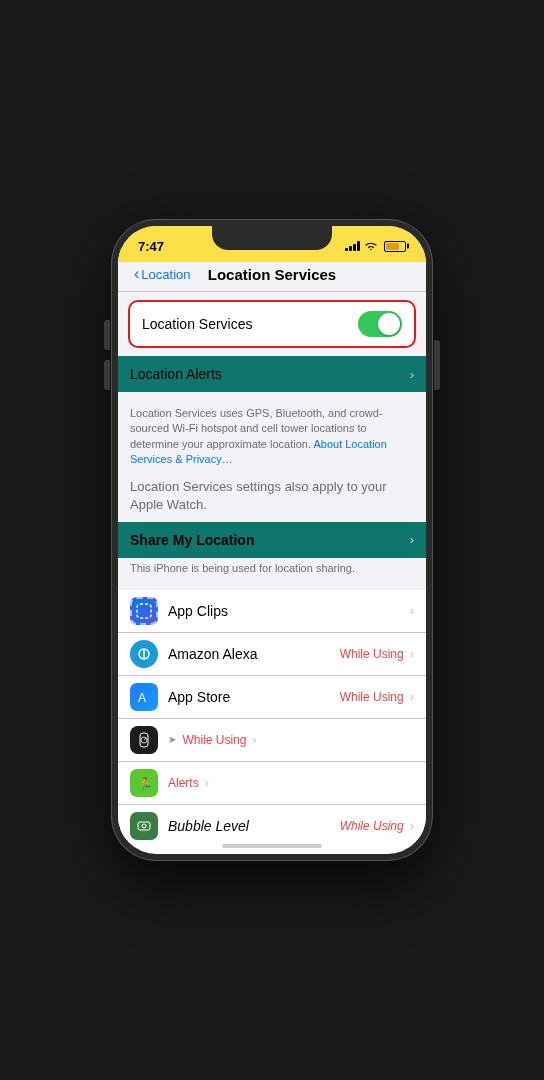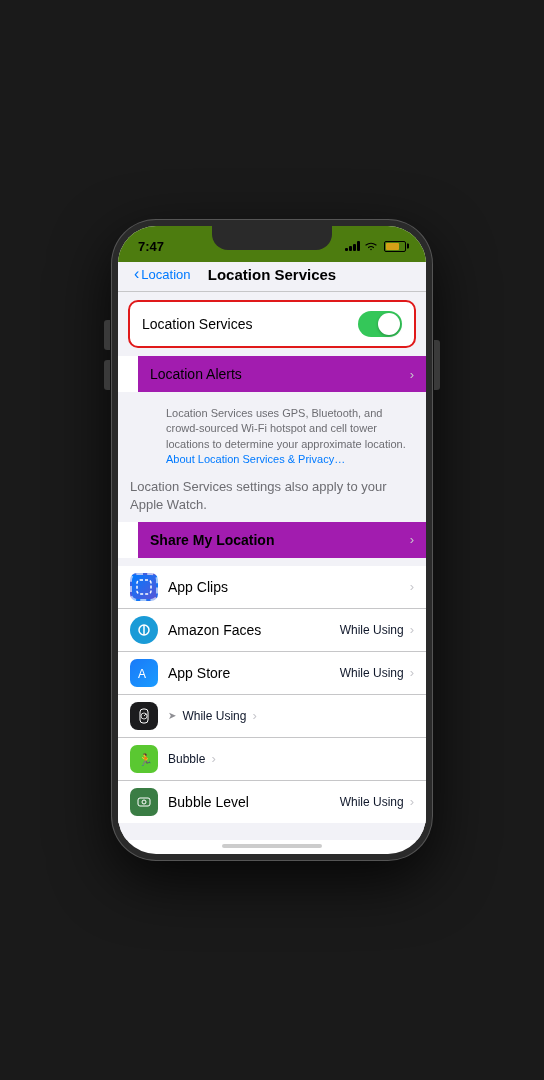--- a/index.html
+++ b/index.html
@@ -44,21 +44,21 @@
       border-radius: 0 0 16px 16px;
       z-index: 100;
     }
 
     
     .status-bar {
       display: flex;
       justify-content: space-between;
       align-items: center;
       padding: 8px 20px 4px;
-      background: #4d7c0f;
+      background: #fde047;
       height: 36px;
       text-align: center;
     }
 
     .status-time {
       font-size: 13px;
       font-weight: 600;
       color: #000;
     }
 
@@ -199,22 +199,21 @@
       background: #fff;
       margin: 8px 0;
     }
 
     .section-row {
       display: flex;
       align-items: center;
       justify-content: space-between;
       padding: 10px 12px;
       border-bottom: 0.5px solid #c6c6c8;
-      background: #a21caf;
-      margin-left: 20px;
+      background: #0f766e;
     }
 
     .section-row:last-child {
       border-bottom: none;
     }
 
     .row-label {
       font-size: 14px;
       color: #000;
     }
@@ -230,21 +229,20 @@
       font-size: 13px;
     }
 
     
     .description {
       padding: 6px 12px 8px;
       font-size: 11px;
       color: #6d6d72;
       line-height: 1.4;
       background: #f2f2f7;
-      margin-left: 36px;
     }
 
     .description-link {
       color: #007aff;
     }
 
     .description2 {
       padding: 2px 12px 8px;
       font-size: 13px;
       color: #6d6d72;
@@ -256,20 +254,21 @@
     .app-row {
       display: flex;
       align-items: center;
       padding: 7px 12px;
       border-bottom: 0.5px solid #c6c6c8;
       background: #fff;
     }
 
     .app-row:last-child {
       border-bottom: none;
+      font-style: italic;
     }
 
     .app-icon {
       width: 28px;
       height: 28px;
       border-radius: 7px;
       margin-right: 10px;
       flex-shrink: 0;
       display: flex;
       align-items: center;
@@ -279,21 +278,21 @@
     }
 
     .app-name {
       font-size: 14px;
       color: #000;
       flex: 1;
     }
 
     .app-permission {
       font-size: 12px;
-      color: #0f172a;
+      color: #ef4444;
       margin-right: 3px;
     }
 
     .location-arrow {
       color: #8e8e93;
       font-size: 10px;
       margin-right: 3px;
     }
 
     
@@ -426,20 +425,21 @@
       </div>
 
       <div class="share-section">
         <div class="section-row">
           <span class="row-label" style="font-weight:700">Share My Location</span>
           <div class="row-right">
             <span class="chevron-right">›</span>
           </div>
         </div>
       </div>
+      <div class="share-desc">This iPhone is being used for location sharing.</div>
 
       <div class="section">
 
         <div class="app-row">
           <div class="app-icon app-clips-icon">
             <svg width="16" height="16" viewBox="0 0 16 16">
               <rect x="1" y="1" width="14" height="14" rx="3" fill="none" stroke="white" stroke-width="1.5" stroke-dasharray="3,2"></rect>
             </svg>
           </div>
           <span class="app-name">App Clips</span>
@@ -448,21 +448,21 @@
           </div>
         </div>
 
         <div class="app-row">
           <div class="app-icon" style="background: #1a9bd7; border-radius:50%;">
             <svg width="16" height="16" viewBox="0 0 16 16">
               <circle cx="8" cy="8" r="5" fill="none" stroke="white" stroke-width="1.5"></circle>
               <line x1="8" y1="3" x2="8" y2="13" stroke="white" stroke-width="1.5"></line>
             </svg>
           </div>
-          <span class="app-name">Amazon Faces</span>
+          <span class="app-name">Amazon Alexa</span>
           <div class="row-right">
             <span class="app-permission">While Using</span>
             <span class="chevron-right">›</span>
           </div>
         </div>
 
         <div class="app-row">
           <div class="app-icon" style="background: linear-gradient(135deg, #1a7af8, #1a9bff);">
             <svg width="16" height="16" viewBox="0 0 16 16">
               <text x="2" y="13" font-size="12" fill="white">A</text>
@@ -490,21 +490,21 @@
           </div>
         </div>
 
         <div class="app-row">
           <div class="app-icon" style="background:#5ac831;">
             <svg width="16" height="16" viewBox="0 0 16 16">
               <text x="2" y="13" font-size="12">🏃</text>
             </svg>
           </div>
           <div class="row-right">
-            <span class="app-permission">Bubble</span>
+            <span class="app-permission">Alerts</span>
             <span class="chevron-right">›</span>
           </div>
         </div>
 
         <div class="app-row">
           <div class="app-icon" style="background:#3a7d44;">
             <svg width="16" height="16" viewBox="0 0 16 16">
               <rect x="2" y="4" width="12" height="8" rx="2" fill="none" stroke="white" stroke-width="1"></rect>
               <circle cx="8" cy="8" r="2" fill="none" stroke="white" stroke-width="1"></circle>
             </svg>

